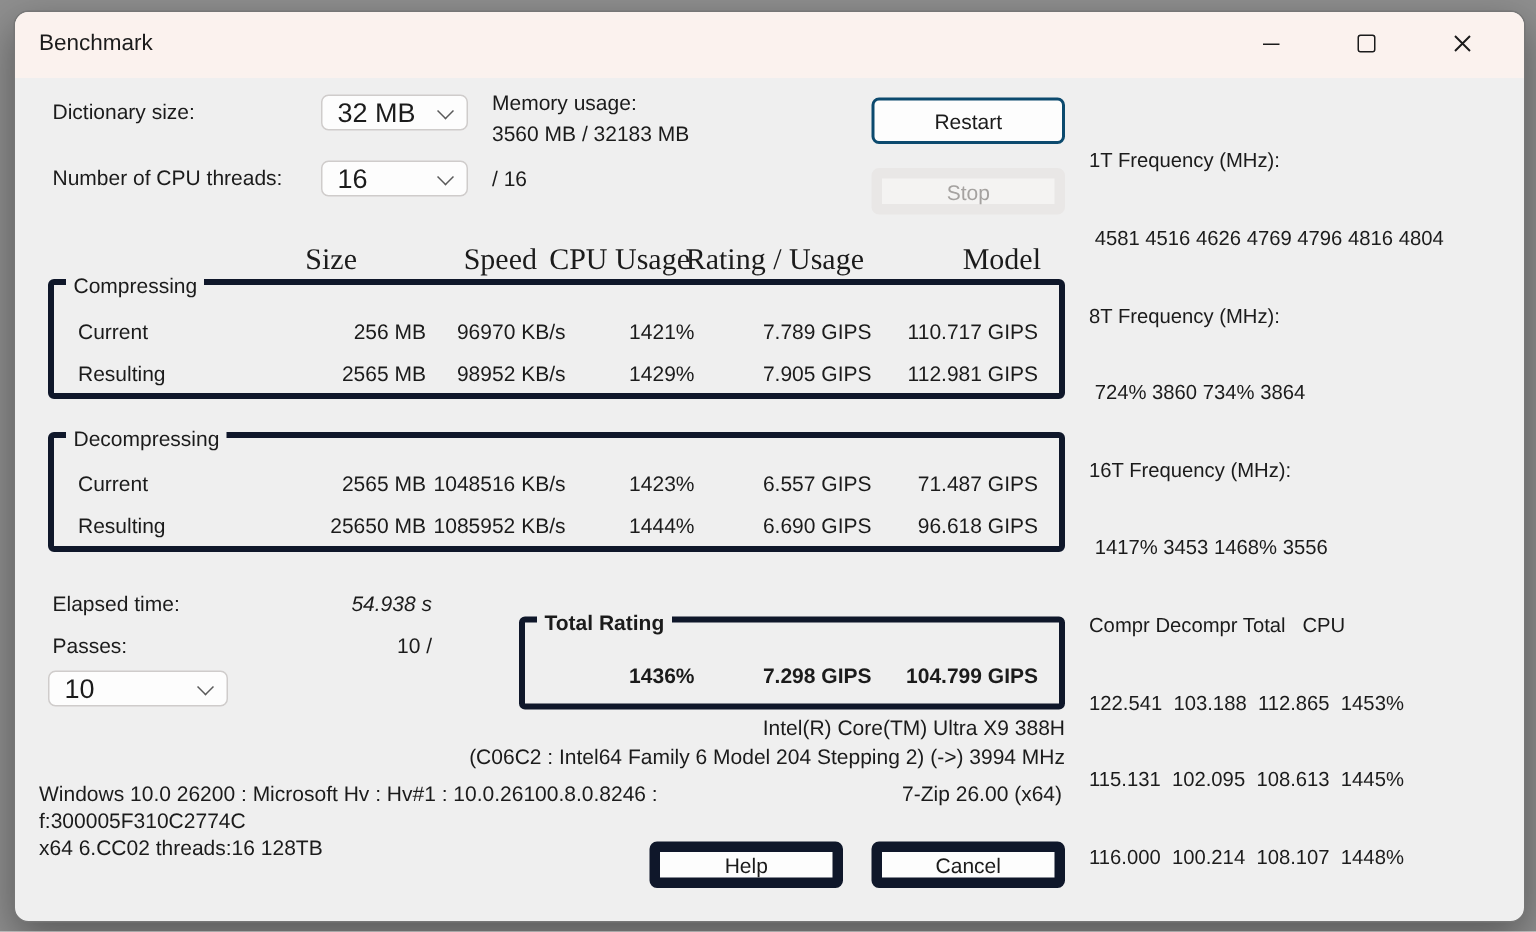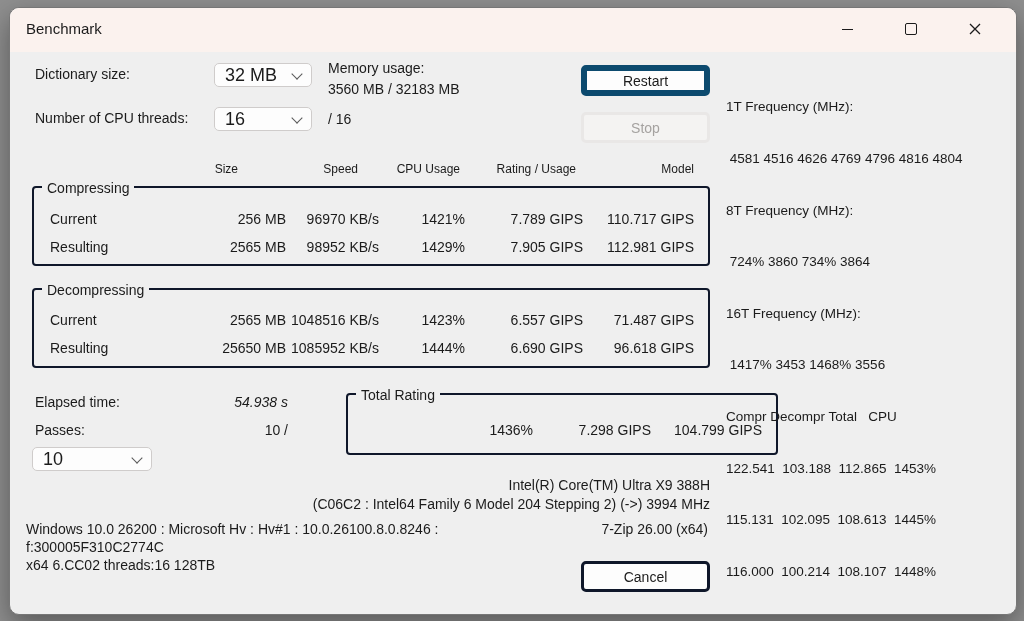--- a/index.html
+++ b/index.html
@@ -38,30 +38,30 @@
     padding:0 10px;
   }
   .combo-val{font-size:18px;flex:1;}
   .chev{
     width:7px;height:7px;margin-top:-3px;
     border-right:1.4px solid #5a5a5a;border-bottom:1.4px solid #5a5a5a;
     transform:rotate(45deg);
   }
   .btn{
     position:absolute;width:129px;height:31px;
-    background:#fdfdfd;border:3px solid #0f172a;border-radius:5px;
+    background:#fdfdfd;border:7px solid #0f172a;border-radius:5px;
     font-family:inherit;font-size:14px;color:#1b1b1b;
     display:flex;align-items:center;justify-content:center;
   }
-  .btn-focus{border:6px solid #0c4a6e;}
+  .btn-focus{border:2px solid #0c4a6e;}
   .btn-disabled{background:#f4f3f2;border-color:#e9e7e6;color:#a5a2a0;}
   .hdr-row{position:absolute;left:22px;top:154px;width:678px;height:16px;}
-  .hdr-row span{position:absolute;top:0;font-size:12px;white-space:nowrap;}
+  .hdr-row span{position:absolute;top:0;font-size:20px;white-space:nowrap;font-family:Liberation Serif, serif;}
   .groupbox{
-    position:absolute;border:2px solid #0f172a;border-radius:4px;
+    position:absolute;border:4px solid #0f172a;border-radius:4px;
     box-sizing:border-box;
   }
   .legend{
     position:absolute;top:-8px;left:8px;background:#efefef;
     padding:0 5px;font-size:14px;line-height:16px;white-space:nowrap;
   }
   .g-row{position:absolute;left:0;right:0;height:17px;}
   .g-row span{position:absolute;top:0;font-size:14px;white-space:nowrap;}
   .rname{left:16px;}
   .side{
@@ -156,37 +156,38 @@
 
   <div class="t" style="left:25px;top:386px;">Elapsed time:</div>
   <div class="t right" style="left:22px;top:386px;width:256px;font-style:italic;">54.938 s</div>
   <div class="t" style="left:25px;top:414px;">Passes:</div>
   <div class="t right" style="left:22px;top:414px;width:256px;">10 /</div>
   <div class="combo" style="left:22px;top:439px;width:120px;">
     <span class="combo-val">10</span>
     <span class="chev"></span>
   </div>
 
-  <div class="groupbox" style="left:336px;top:385px;width:432px;height:62px;">
+  <div class="groupbox" style="left:336px;top:403px;width:364px;height:62px;font-weight:bold;">
     <span class="legend">Total Rating</span>
     <div class="g-row" style="top:27px;">
       <span style="right:243px;">1436%</span>
       <span style="right:125px;">7.298 GIPS</span>
       <span style="right:14px;">104.799 GIPS</span>
     </div>
   </div>
 
   <div class="t right" style="left:300px;top:469px;width:400px;">Intel(R) Core(TM) Ultra X9 388H</div>
   <div class="t right" style="left:160px;top:488px;width:540px;">(C06C2 : Intel64 Family 6 Model 204 Stepping 2) (-&gt;) 3994 MHz</div>
 
   <div class="t" style="left:16px;top:513px;">Windows 10.0 26200 : Microsoft Hv : Hv#1 : 10.0.26100.8.0.8246 :</div>
   <div class="t right" style="left:400px;top:513px;width:298px;">7-Zip 26.00 (x64)</div>
   <div class="t" style="left:16px;top:531px;">f:300005F310C2774C</div>
   <div class="t" style="left:16px;top:549px;">x64 6.CC02 threads:16 128TB</div>
 
+  <button class="btn" style="left:423px;top:553px;">Help</button>
   <button class="btn" style="left:571px;top:553px;">Cancel</button>
 
   <div class="side">
     <div>1T Frequency (MHz):</div>
     <div> 4581 4516 4626 4769 4796 4816 4804</div>
     <div>8T Frequency (MHz):</div>
     <div> 724% 3860 734% 3864</div>
     <div>16T Frequency (MHz):</div>
     <div> 1417% 3453 1468% 3556</div>
     <div>Compr Decompr Total   CPU</div>

